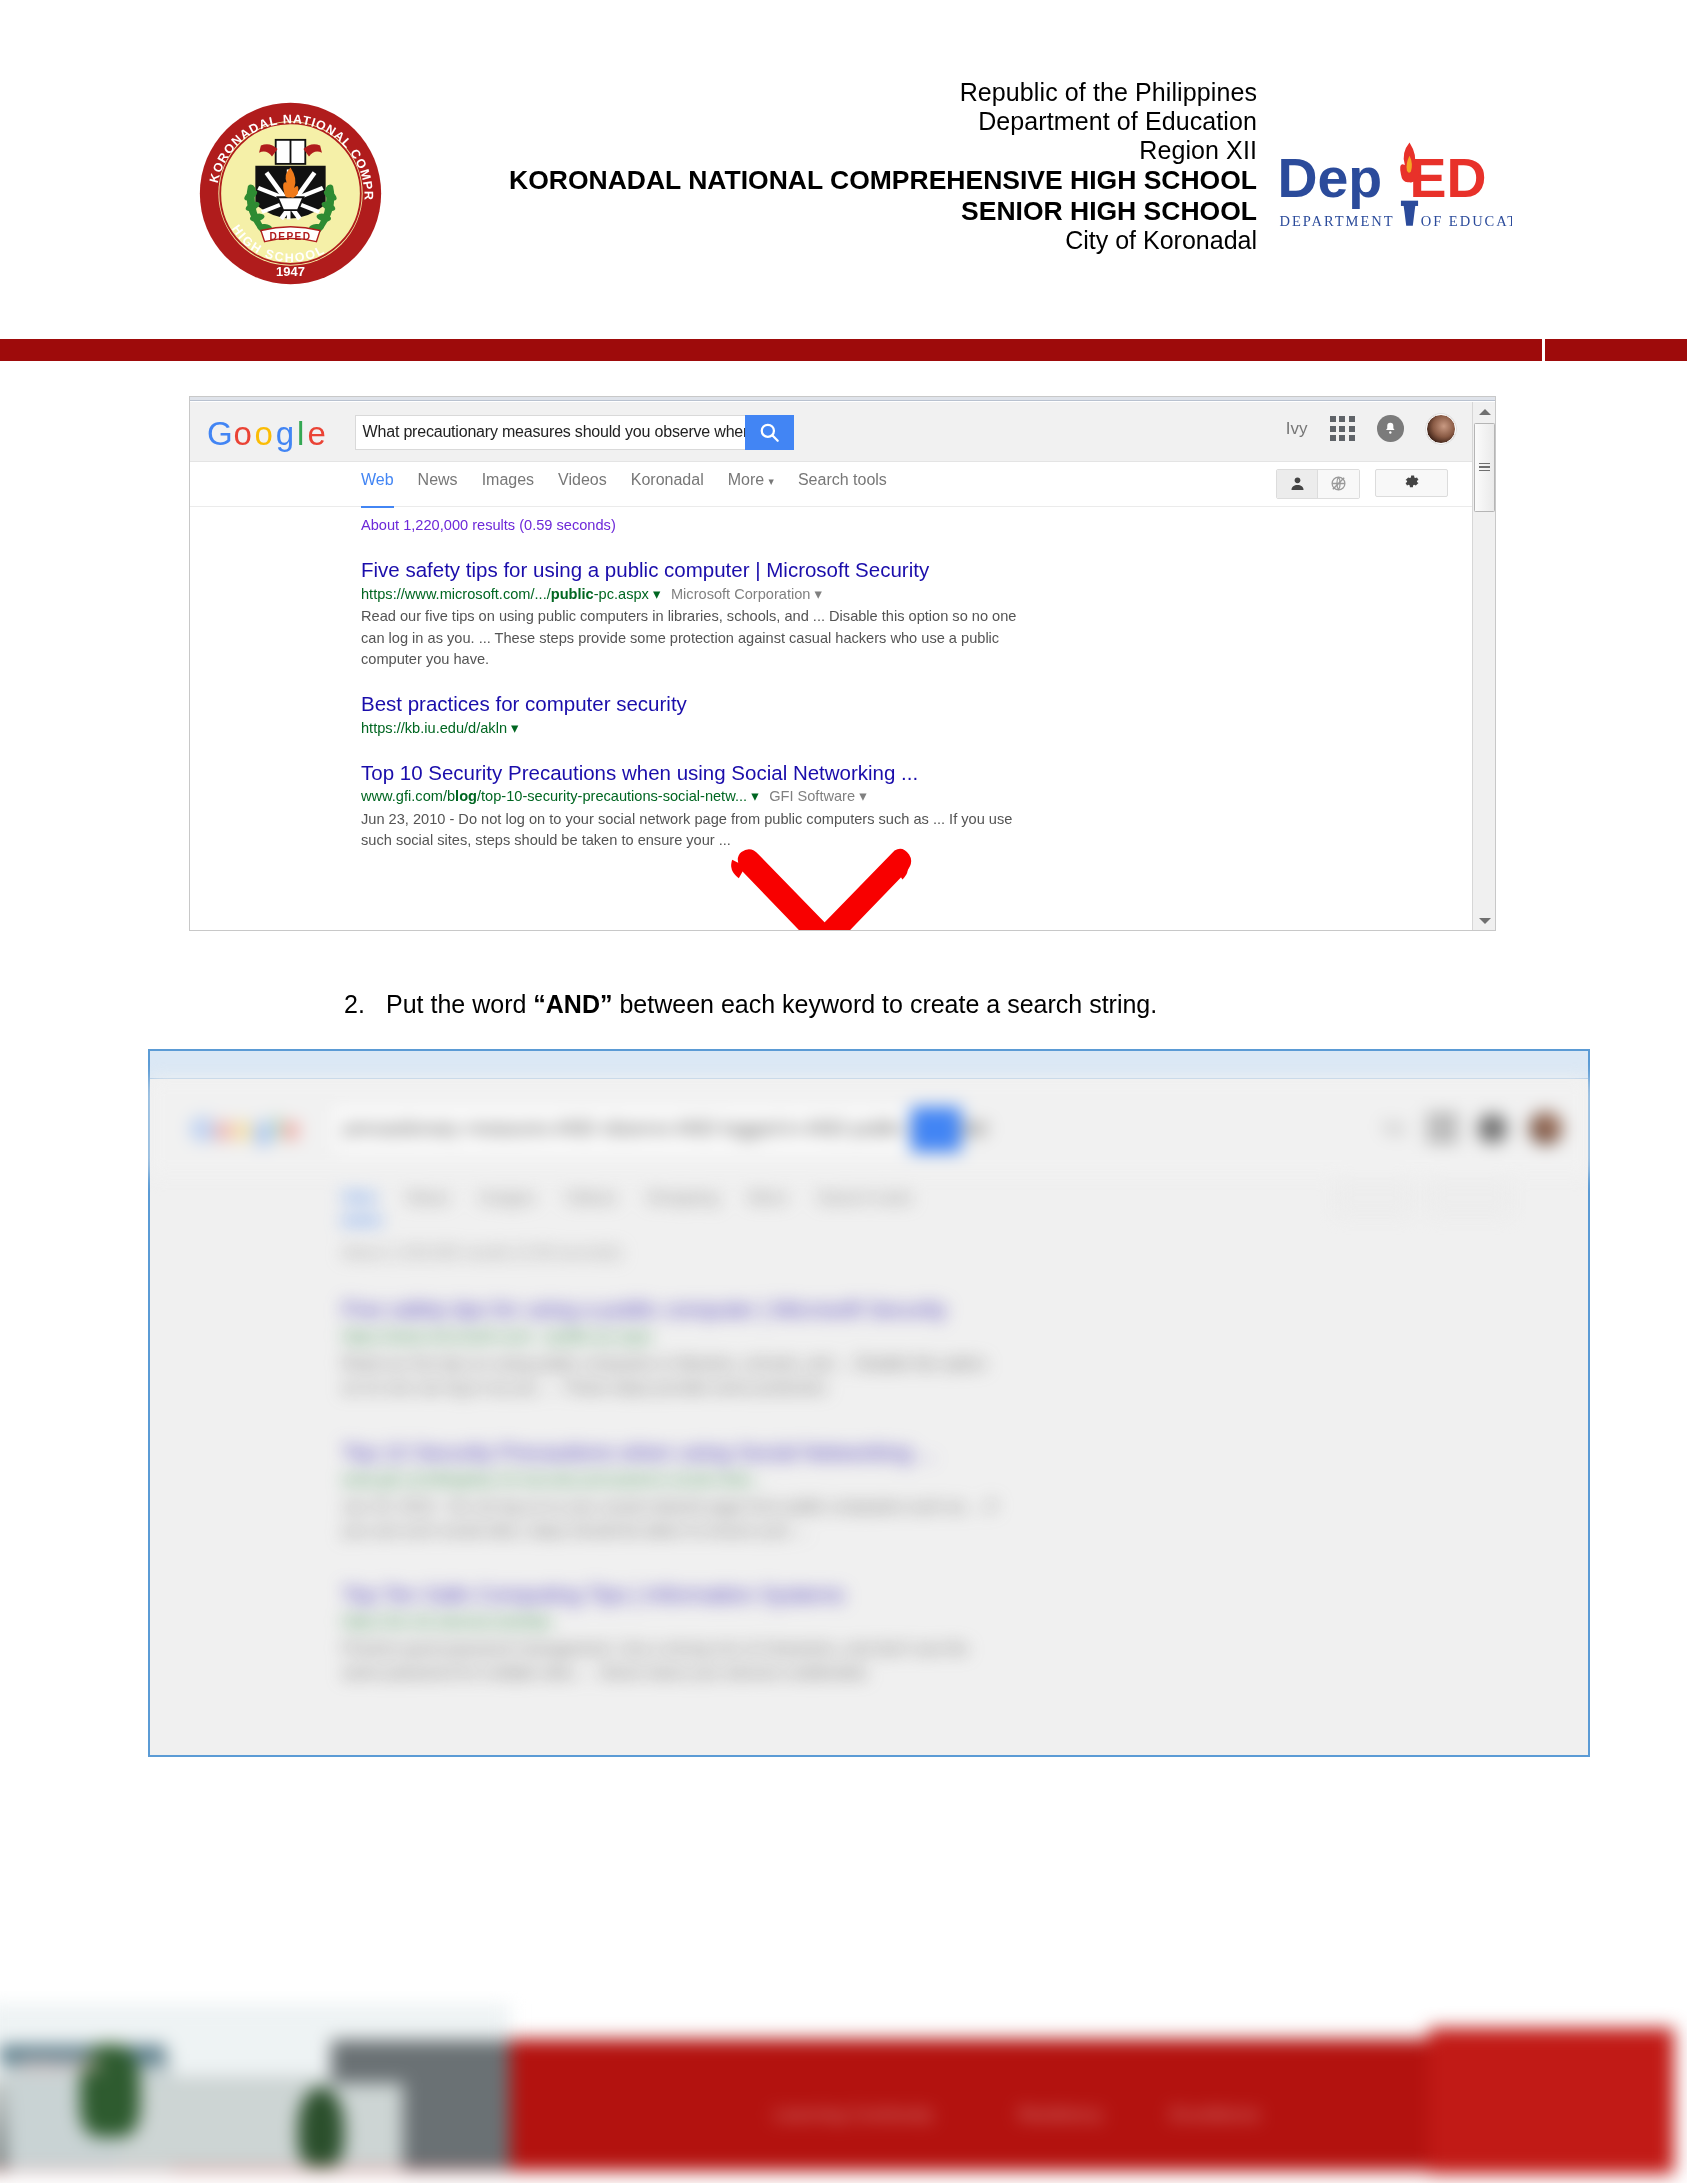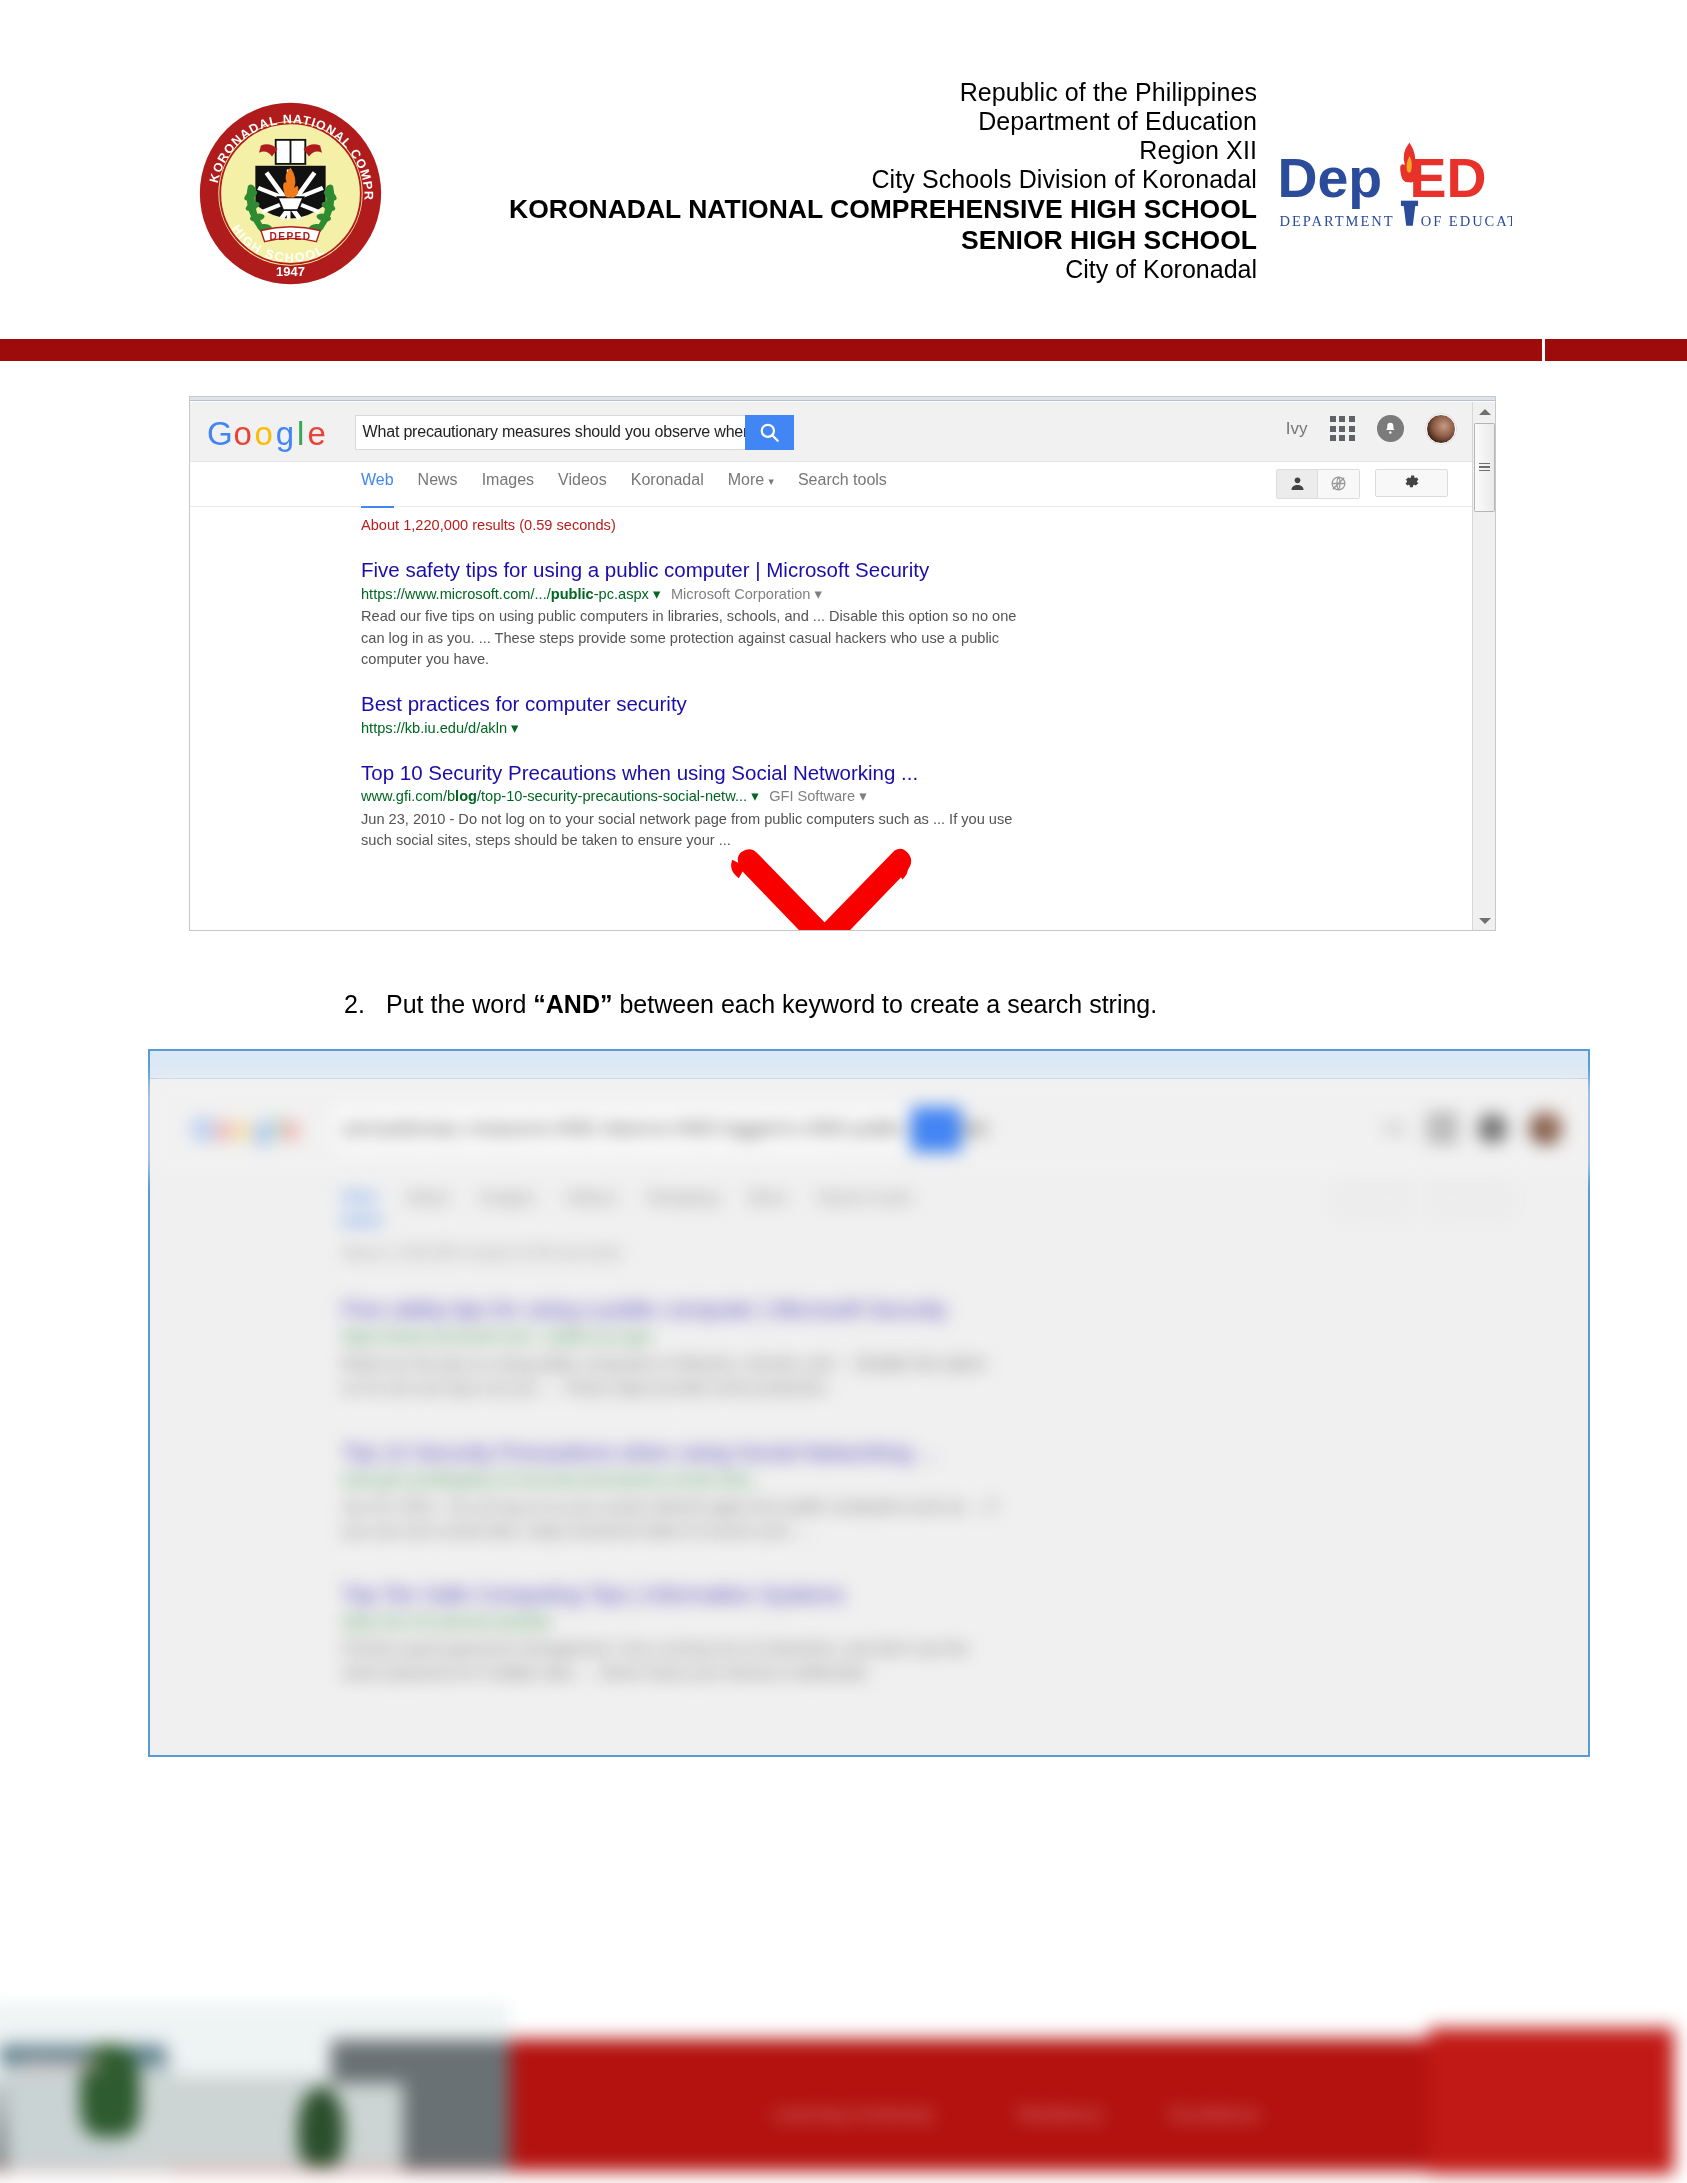--- a/index.html
+++ b/index.html
@@ -78,21 +78,21 @@
   .g-tab .caret { font-size: 10.6px; }
 
   .g-tools { position: absolute; right: 24px; top: 6.6px; display: flex; gap: 14.6px; }
   .g-btngroup { display: flex; border: 0.7px solid #dcdcdc; border-radius: 2px; overflow: hidden; }
   .g-btn { width: 41px; height: 28px; background: #f8f8f8; display:flex; align-items:center; justify-content:center; }
   .g-btn.sel { background: #ececec; border-right: 0.7px solid #dcdcdc; }
   .g-btn svg { width: 17px; height: 17px; }
   .g-btn-single { width: 73px; height: 28px; border: 0.7px solid #dcdcdc; border-radius: 2px; background: #f8f8f8; display:flex; align-items:center; justify-content:center; }
 
   .g-results { position: absolute; left: 171px; top: 120px; width: 675px; }
-  .g-stats { font-size: 14.6px; color: #b91c1c; margin-bottom: 25px; }
+  .g-stats { font-size: 14.6px; color: #6d28d9; margin-bottom: 25px; }
   .g-result { margin-bottom: 22.5px; }
   .g-title { font-size: 20.5px; color: #1a0dab; line-height: 1.18; margin-bottom: 2.6px; }
   .g-url { font-size: 14.6px; color: #006621; margin-bottom: 2.6px; line-height: 1.3; }
   .g-url b { font-weight: 700; }
   .g-url .caret { color: #006621; }
   .g-url .site { color: #808080; margin-left: 6.6px; }
   .g-snippet { font-size: 14.6px; color: #545454; line-height: 1.45; }
 
   
   .redx { position: absolute; left: 529px; top: 443px; width: 198px; height: 198px; pointer-events:none; }
@@ -239,21 +239,20 @@
 
         <path d="M68 140 Q100 132 132 140 L128 152 Q100 145 72 152 Z" fill="#ffffff" stroke="#b01c1c" stroke-width="1.5"></path>
         <text x="100" y="150" text-anchor="middle" font-size="11" font-weight="bold" fill="#b01c1c" font-family="Liberation Sans, sans-serif" letter-spacing="1.5">DEPED</text>
       </svg>
     </div>
 
     <div class="lh-text">
       <div class="lh-line">Republic of the Philippines</div>
       <div class="lh-line">Department of Education</div>
       <div class="lh-line">Region XII</div>
-      <div class="lh-line">City Schools Division of Koronadal</div>
       <div class="lh-bold">KORONADAL NATIONAL COMPREHENSIVE HIGH SCHOOL</div>
       <div class="lh-bold2">SENIOR HIGH SCHOOL</div>
       <div class="lh-city">City of Koronadal</div>
     </div>
 
     <div class="deped-logo">
       <svg viewBox="0 0 360 150">
         <text x="5" y="92" font-family="Liberation Sans, sans-serif" font-size="84" font-weight="bold" fill="#2b4b9b">Dep</text>
         <text x="205" y="92" font-family="Liberation Sans, sans-serif" font-size="84" font-weight="bold" fill="#e8312a">ED</text>
 

